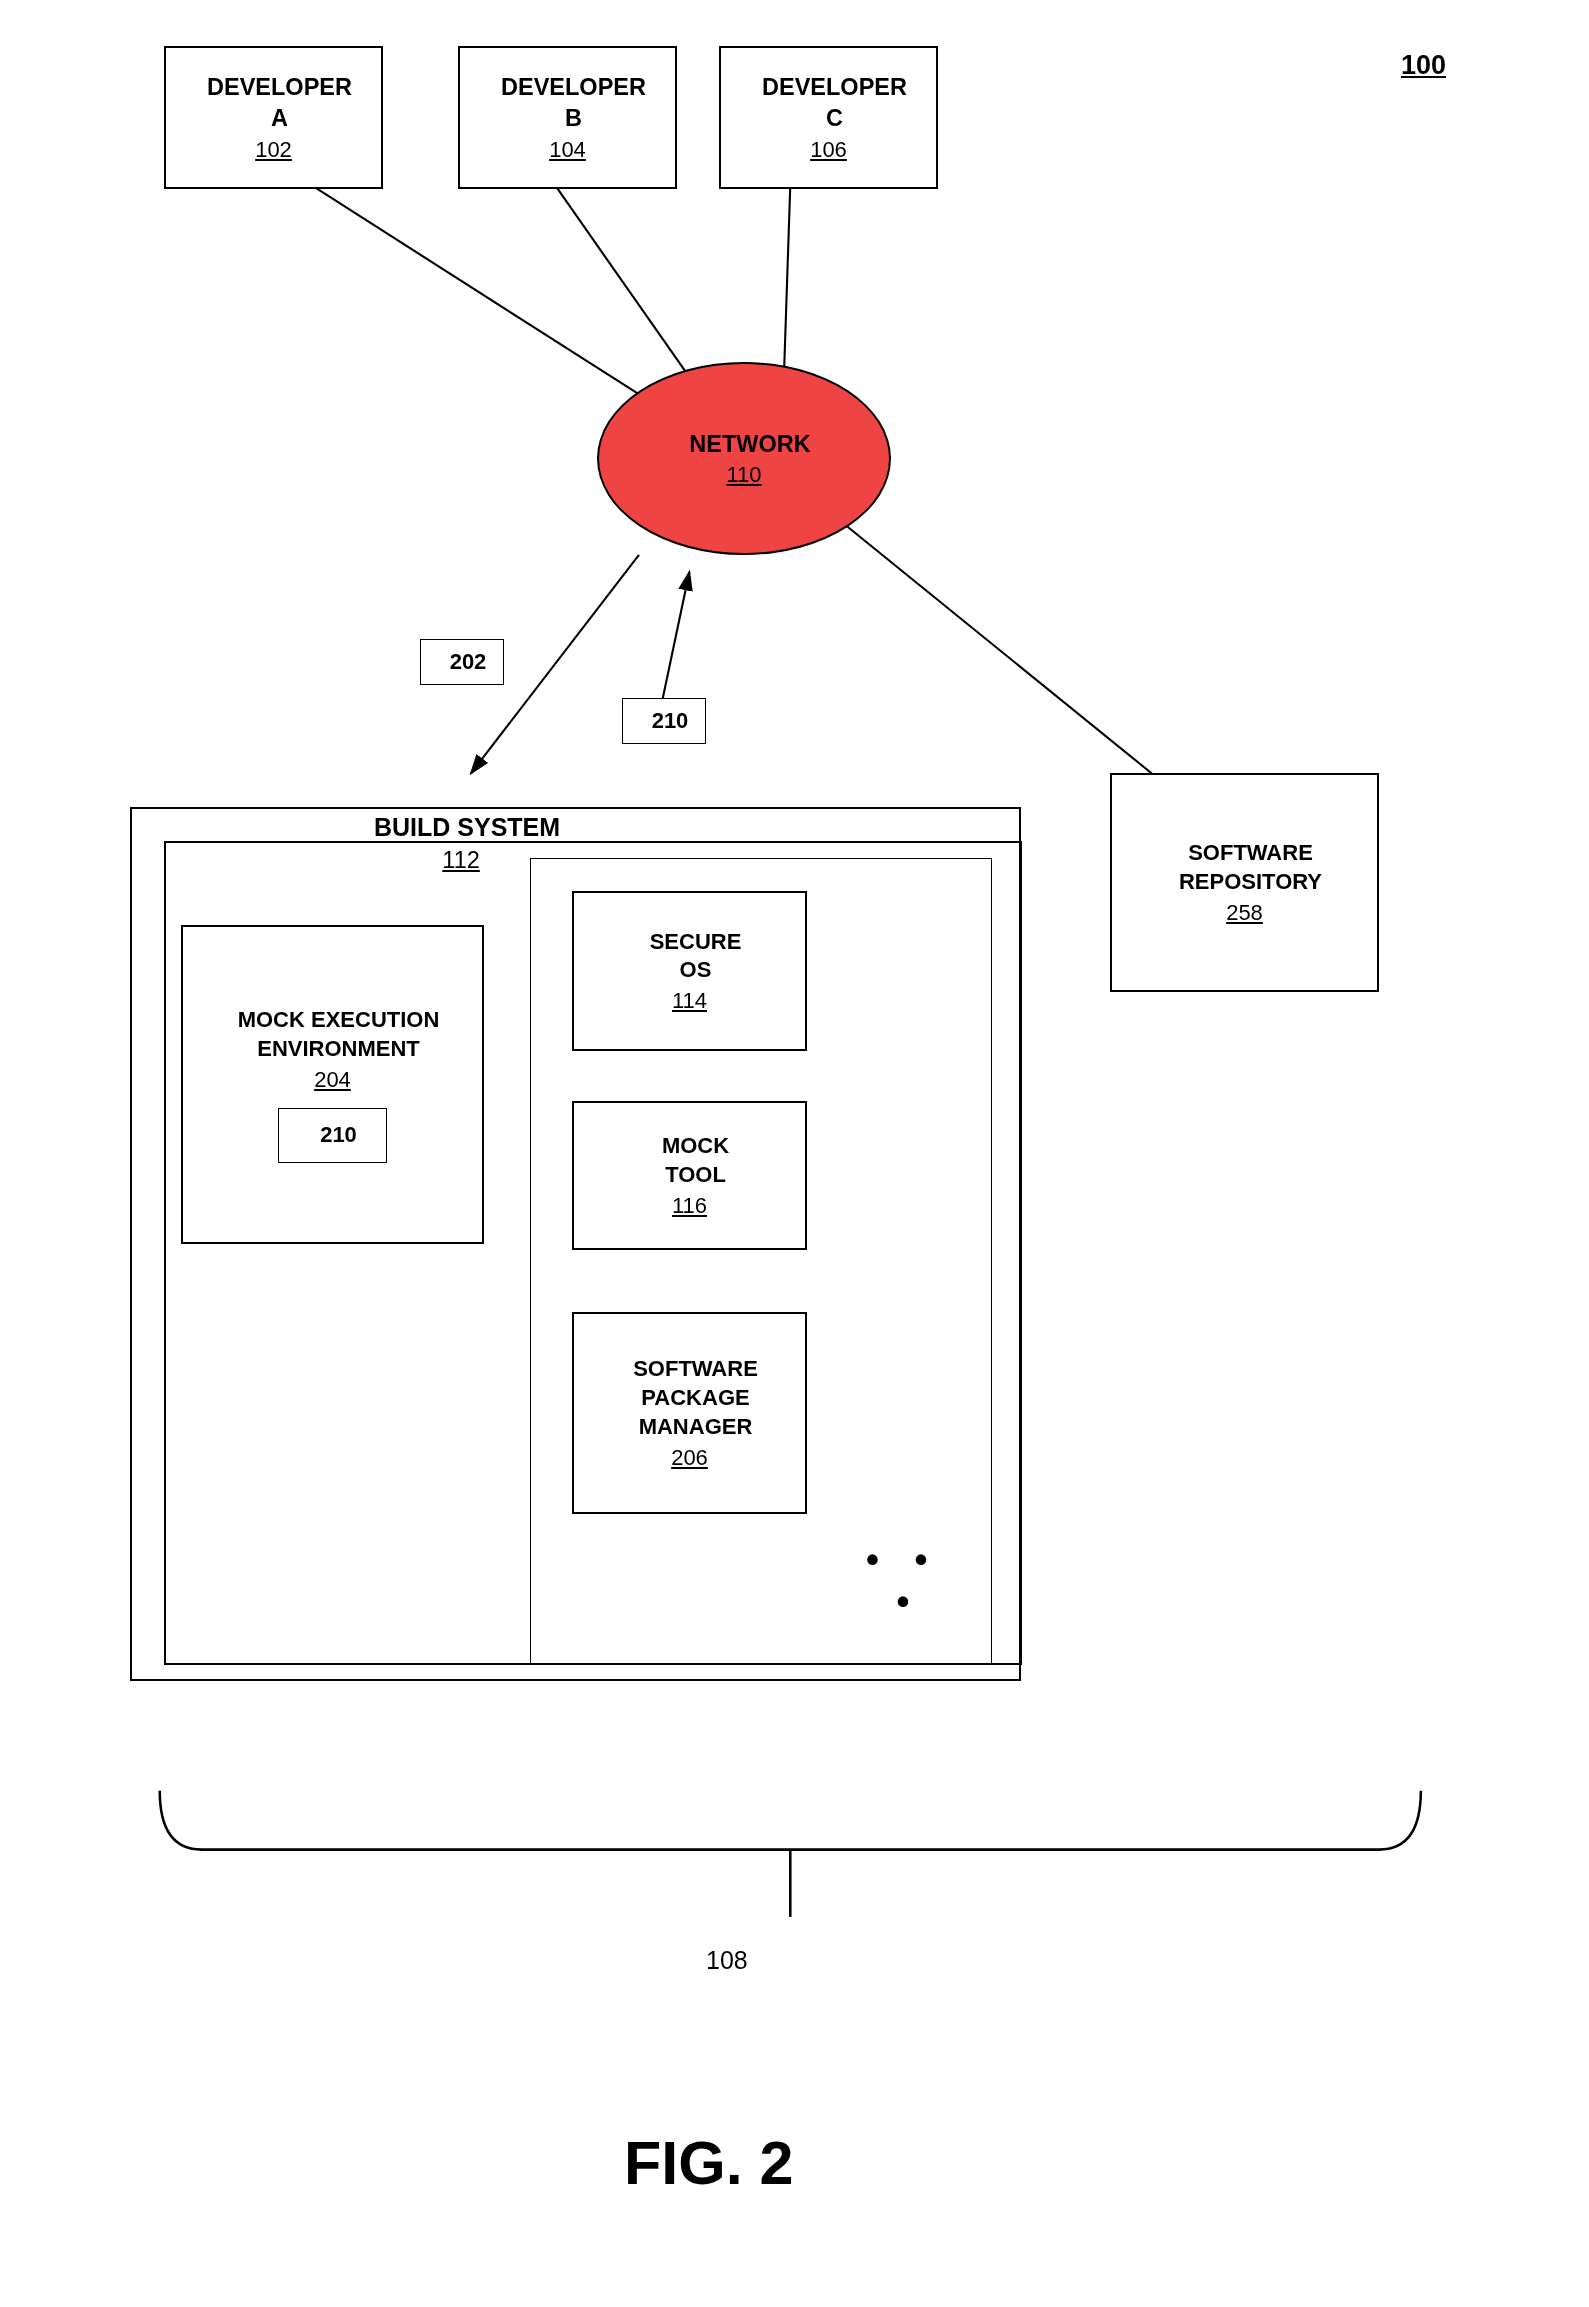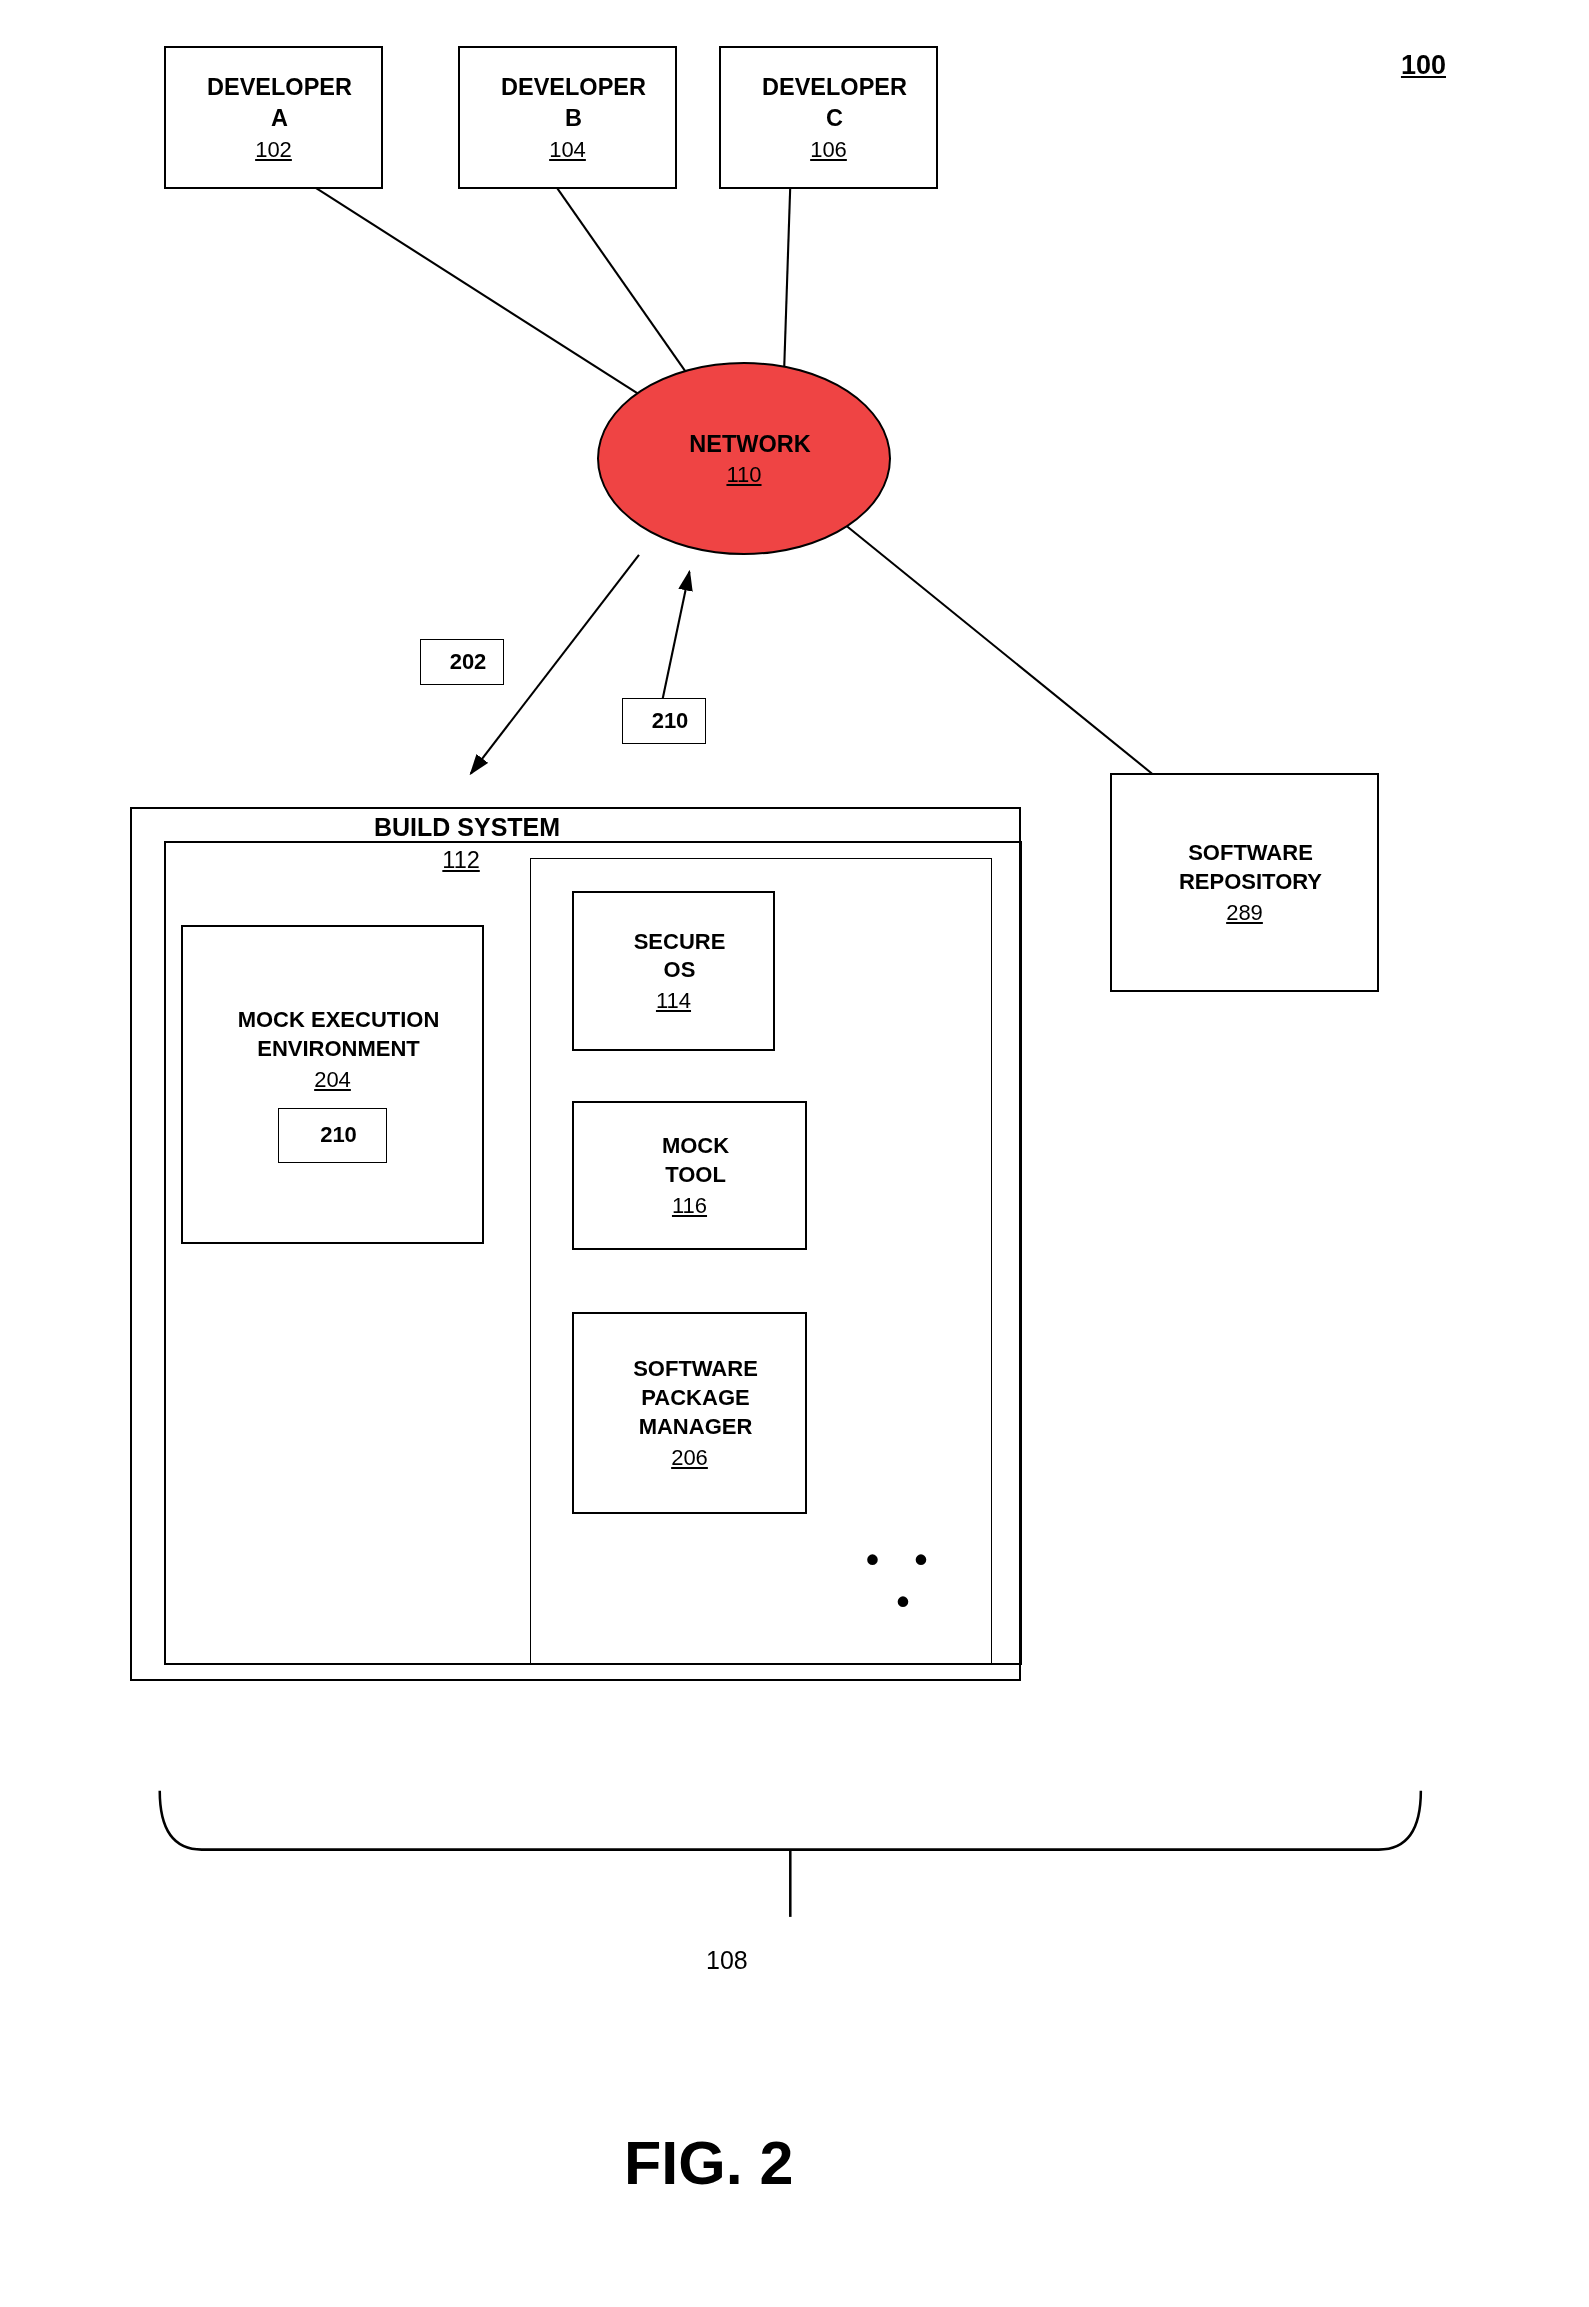--- a/index.html
+++ b/index.html
@@ -168,21 +168,21 @@
   <div class="small-box" style="left: 420px; top: 639px; width: 84px; height: 46px;">
     <span class="box-label" style="font-size: 22px;">202</span>
   </div>
 
   <div class="small-box" style="left: 622px; top: 698px; width: 84px; height: 46px;">
     <span class="box-label" style="font-size: 22px;">210</span>
   </div>
 
   <div class="box" style="left: 1110px; top: 773px; width: 269px; height: 219px;">
     <span class="box-label" style="font-size: 22px;">SOFTWARE<br>REPOSITORY</span>
-    <span class="box-number">289</span>
+    <span class="box-number">258</span>
   </div>
 
   <div class="outer-box" style="left: 130px; top: 807px; width: 891px; height: 874px; border-radius: 0;">
   </div>
 
   <div style="position: absolute; left: 362px; top: 811px; text-align: center;">
     <div class="box-label" style="font-size: 25px;">BUILD SYSTEM</div>
     <div class="box-number" style="font-size: 23.5px;">112</div>
   </div>
 
@@ -194,21 +194,21 @@
     <span class="box-number" style="font-size: 22px;">204</span>
 
     <div class="small-box" style="position: relative; width: 109px; height: 55px; margin-top: 15px; border: 1.7px solid #000;">
       <span class="box-label" style="font-size: 22px;">210</span>
     </div>
   </div>
 
   <div class="outer-box" style="left: 530px; top: 858px; width: 462px; height: 807px; border-style: solid; border-width: 1.7px;">
   </div>
 
-  <div class="box" style="left: 572px; top: 891px; width: 203px; height: 160px;">
+  <div class="box" style="left: 572px; top: 891px; width: 235px; height: 160px;">
     <span class="box-label" style="font-size: 22px;">SECURE<br>OS</span>
     <span class="box-number" style="font-size: 22px;">114</span>
   </div>
 
   <div class="box" style="left: 572px; top: 1101px; width: 235px; height: 149px;">
     <span class="box-label" style="font-size: 22px;">MOCK<br>TOOL</span>
     <span class="box-number" style="font-size: 22px;">116</span>
   </div>
 
   <div class="box" style="left: 572px; top: 1312px; width: 235px; height: 202px;">

